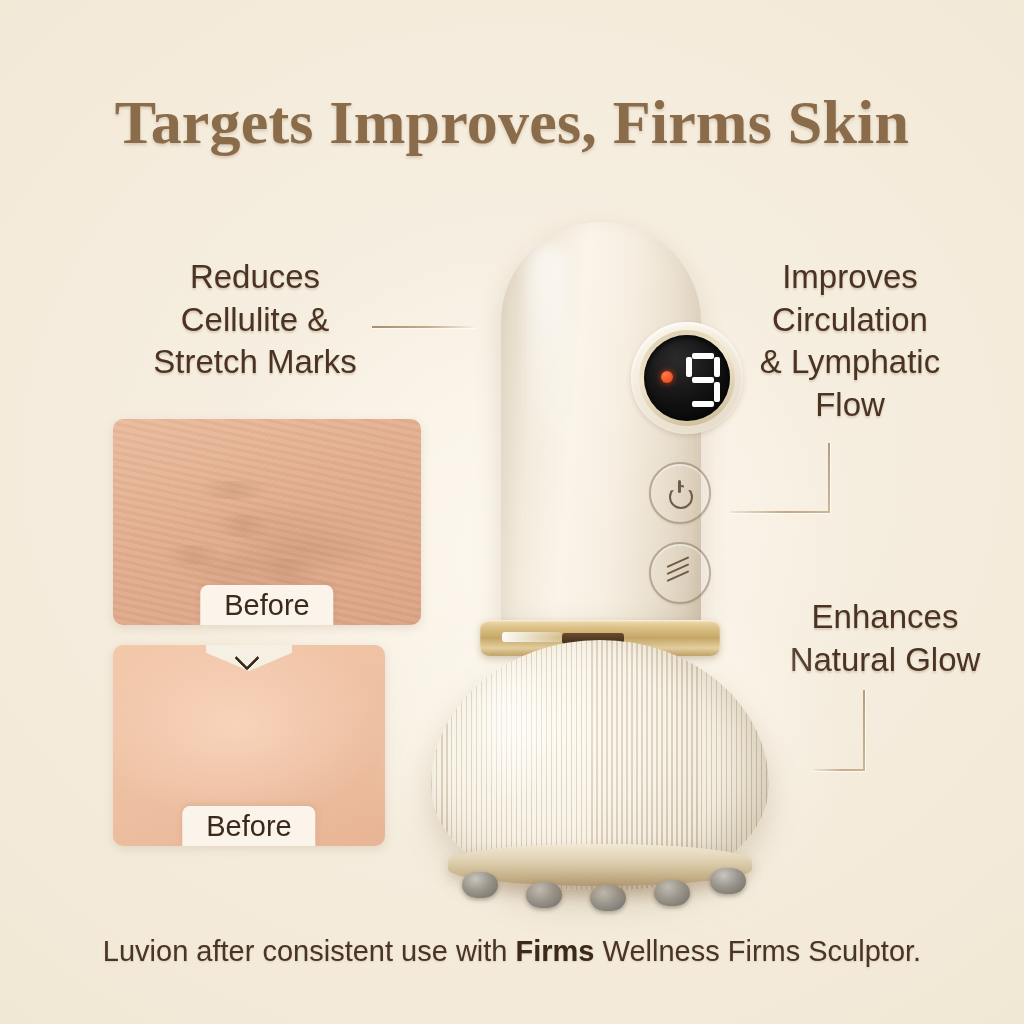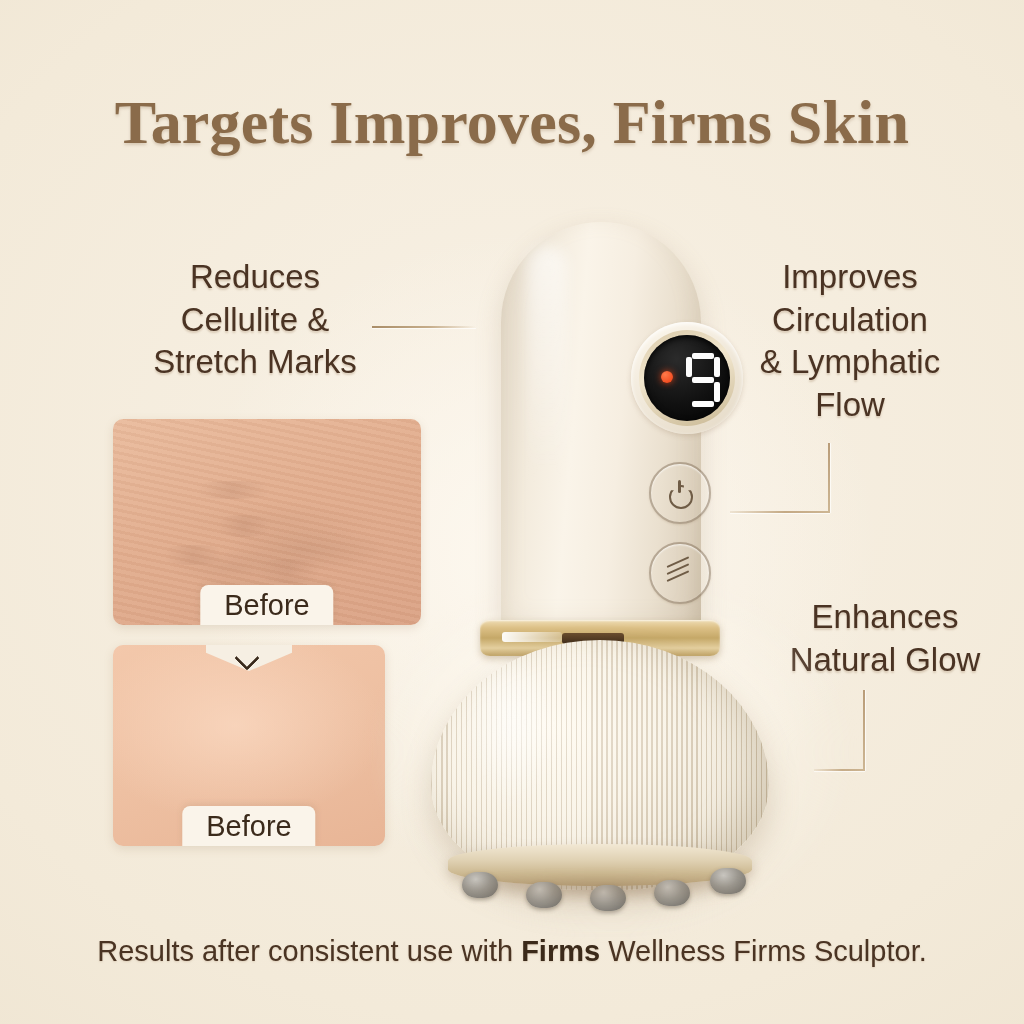--- a/index.html
+++ b/index.html
@@ -339,16 +339,16 @@
     <div id="base-rim"></div>
     <span class="node" style="left:44px;top:650px;"></span>
     <span class="node" style="left:108px;top:660px;"></span>
     <span class="node" style="left:172px;top:663px;"></span>
     <span class="node" style="left:236px;top:658px;"></span>
     <span class="node" style="left:292px;top:646px;"></span>
     <div id="shadow"></div>
   </div>
 
   <div id="footer">
-    <span>Results after consistent use with </span><b>Firms</b><span> Wellness Firms Sculptor.</span>
+    <span>Luvion after consistent use with </span><b>Firms</b><span> Wellness Firms Sculptor.</span>
   </div>
 
 </div>
 
 </body></html>

